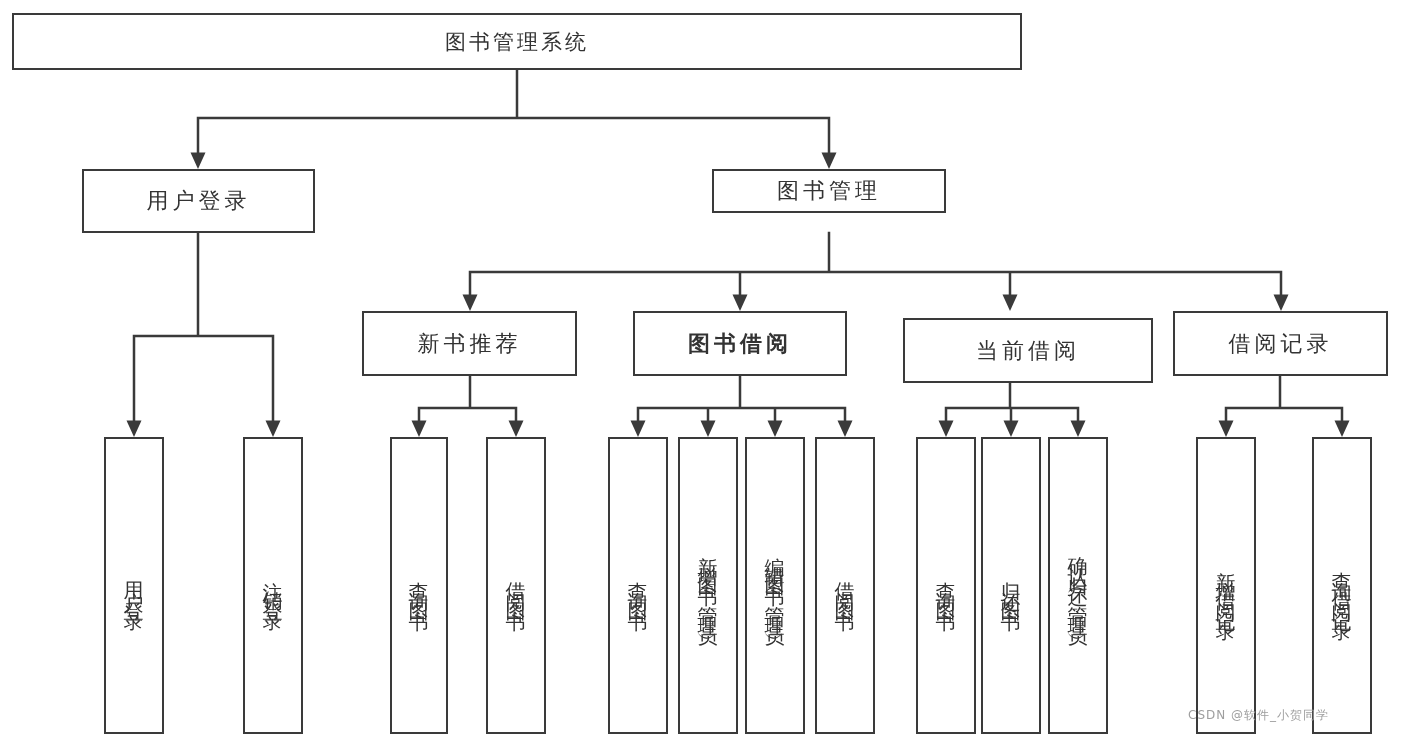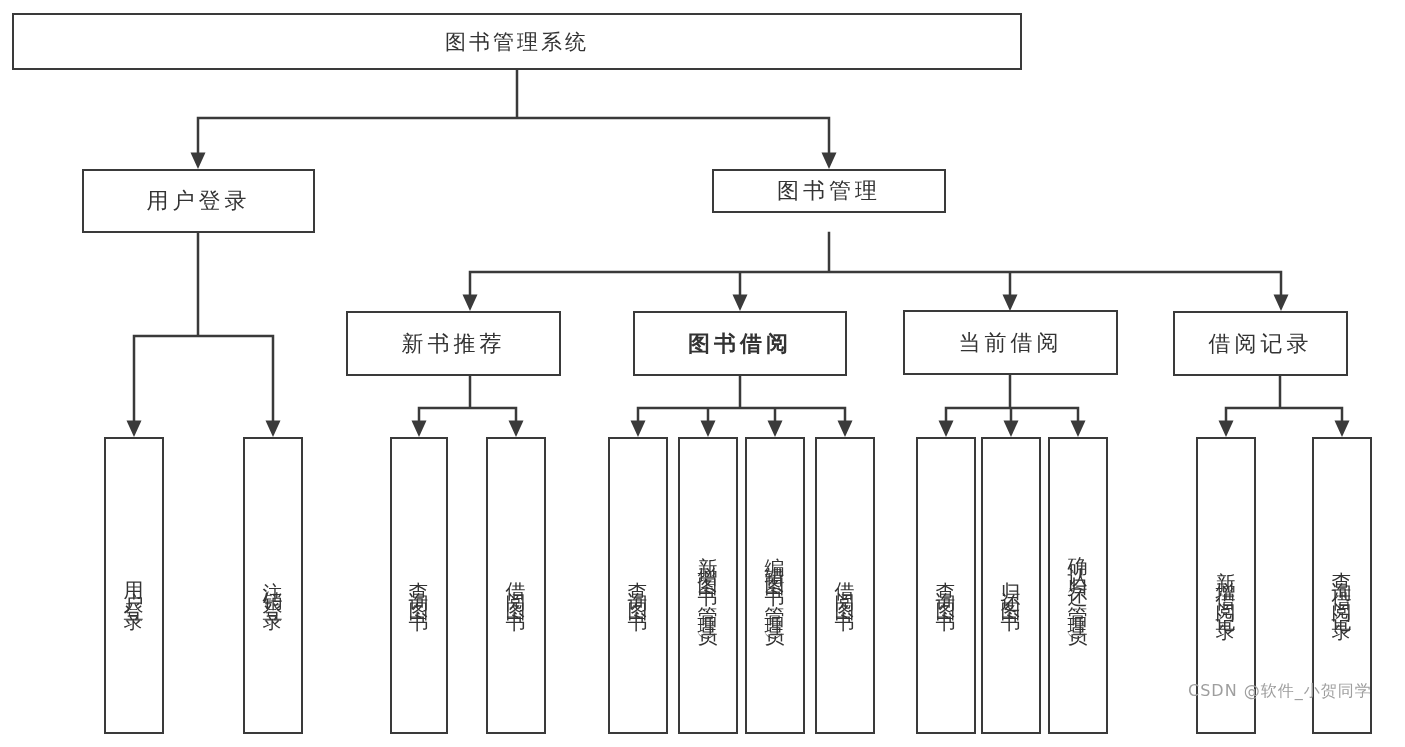--- a/index.html
+++ b/index.html
@@ -40,22 +40,22 @@
     background:var(--bg);
     display:flex;align-items:center;justify-content:center;
     writing-mode:vertical-rl;
     text-orientation:mixed;
     color:var(--text);
     font-size:20px;letter-spacing:10px;
     line-height:1;
   }
   .watermark{
     position:absolute;
-    left:1188px;top:681px;
-    font-size:16px;
+    left:1188px;top:707px;
+    font-size:12px;
     color:var(--watermark);
     letter-spacing:1px;
     white-space:nowrap;
     z-index:5;
   }
 </style>
 </head>
 <body>
 
 <div class="canvas">
@@ -95,24 +95,24 @@
     <polygon points="1070.5,420.5 1085.5,420.5 1078,437"></polygon>
     <polygon points="1218.5,420.5 1233.5,420.5 1226,437"></polygon>
     <polygon points="1334.5,420.5 1349.5,420.5 1342,437"></polygon>
   </svg>
 
   <div class="node" style="left:12px;top:13px;width:1010px;height:57px;text-align:center;">图书管理系统</div>
 
   <div class="node lvl" style="left:82px;top:169px;width:233px;height:64px;">用户登录</div>
   <div class="node lvl" style="left:712px;top:169px;width:234px;height:44px;">图书管理</div>
 
-  <div class="node lvl" style="left:346px;top:311px;width:215px;height:65px;">新书推荐</div>
+  <div class="node lvl" style="left:362px;top:311px;width:215px;height:65px;">新书推荐</div>
   <div class="node lvl" style="left:633px;top:311px;width:214px;height:65px;font-weight:bold;">图书借阅</div>
-  <div class="node lvl" style="left:903px;top:310px;width:215px;height:65px;">当前借阅</div>
-  <div class="node lvl" style="left:1173px;top:311px;width:175px;height:65px;">借阅记录</div>
+  <div class="node lvl" style="left:903px;top:318px;width:250px;height:65px;">当前借阅</div>
+  <div class="node lvl" style="left:1173px;top:311px;width:215px;height:65px;">借阅记录</div>
 
   <div class="leaf" style="left:104px;width:60px;">用户登录</div>
   <div class="leaf" style="left:243px;width:60px;">注销登录</div>
 
   <div class="leaf" style="left:390px;width:58px;">查询图书</div>
   <div class="leaf" style="left:486px;width:60px;">借阅图书</div>
 
   <div class="leaf" style="left:608px;width:60px;">查询图书</div>
   <div class="leaf" style="left:678px;width:60px;">新增图书（管理员）</div>
   <div class="leaf" style="left:745px;width:60px;">编辑图书（管理员）</div>

